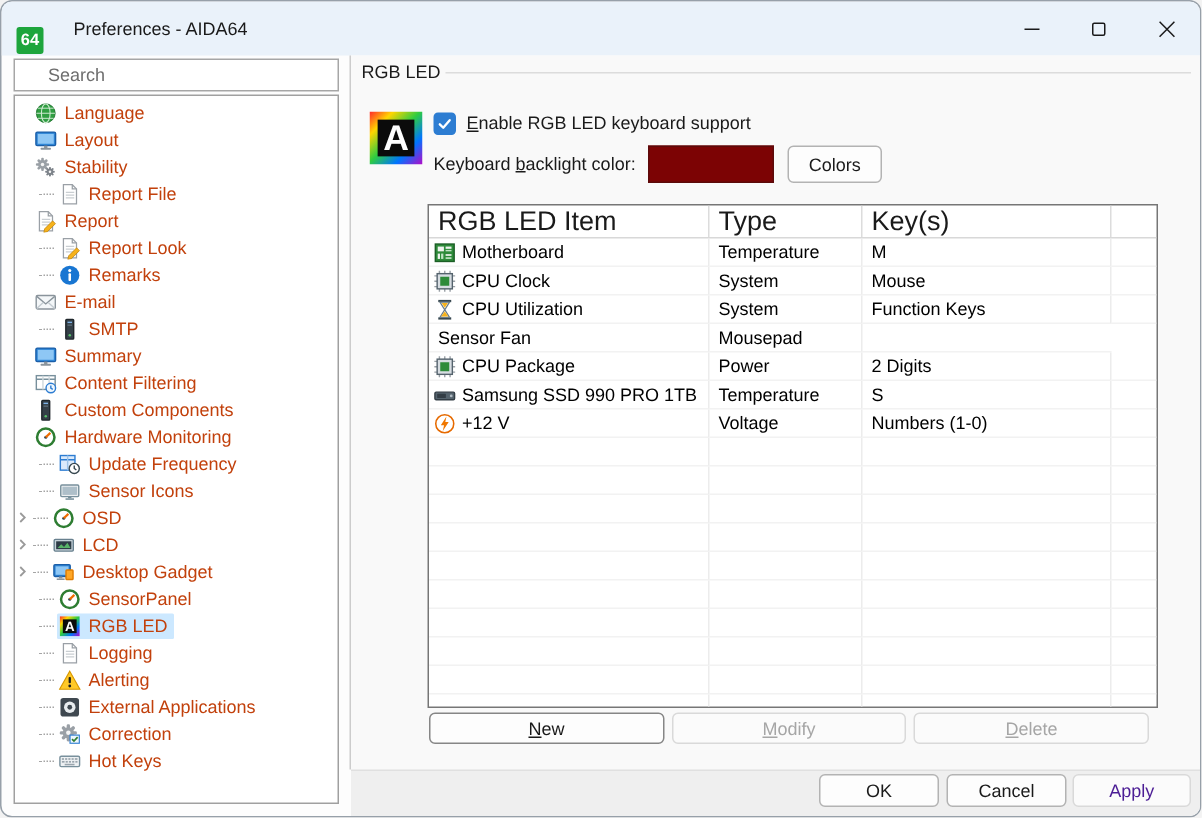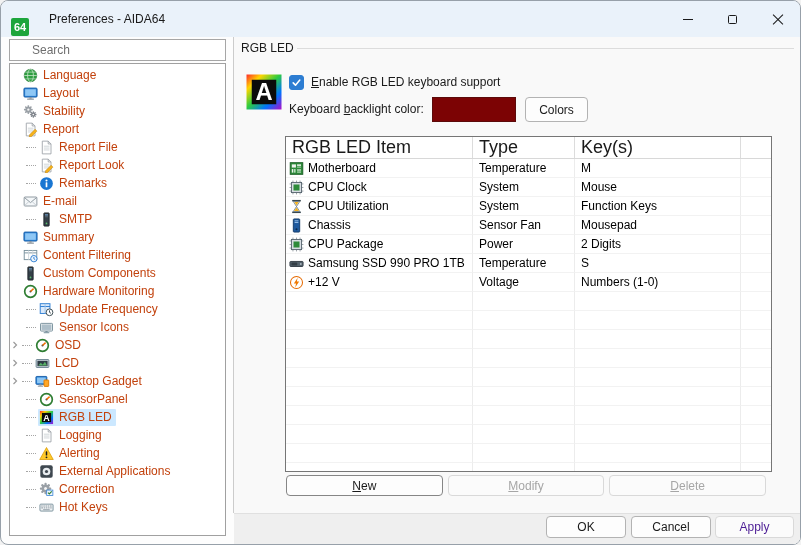--- a/index.html
+++ b/index.html
@@ -167,53 +167,53 @@
                   <circle r="5"></circle>
                 </g>
                 <circle r="2" fill="#f5f5f5"></circle>
               </g>
             </svg>
           </span>
           <span class="tlabel">Stability</span>
         </span>
       </div>
       <div class="tree-item">
+        <span class="pad" style="width:16px"></span>
+        <span class="conn"></span>
+        <span class="hl">
+          <span class="ticon">
+            <svg width="15" height="15" viewBox="0 0 16 16">
+              <path d="M3.5 1.2 h6.3 l3 3 v10.6 h-9.3 z" fill="#fff" stroke="#9aa0a6" stroke-width=".9"></path>
+              <path d="M9.8 1.2 v3 h3" fill="none" stroke="#9aa0a6" stroke-width=".9"></path>
+              <g stroke="#c9ced2" stroke-width=".9">
+                <line x1="5.2" y1="6.6" x2="11.2" y2="6.6"></line>
+                <line x1="5.2" y1="8.6" x2="11.2" y2="8.6"></line>
+                <line x1="5.2" y1="10.6" x2="11.2" y2="10.6"></line>
+              </g>
+            </svg>
+          </span>
+          <span class="tlabel">Report File</span>
+        </span>
+      </div>
+      <div class="tree-item">
         <span class="pad" style="width:12px"></span>
         <span class="hl">
           <span class="ticon">
             <svg width="15" height="15" viewBox="0 0 16 16">
               <path d="M3.5 1.2 h6.3 l3 3 v10.6 h-9.3 z" fill="#fff" stroke="#9aa0a6" stroke-width=".9"></path>
               <path d="M9.8 1.2 v3 h3" fill="none" stroke="#9aa0a6" stroke-width=".9"></path>
               <g stroke="#c9ced2" stroke-width=".9">
                 <line x1="5.2" y1="6.6" x2="11.2" y2="6.6"></line>
                 <line x1="5.2" y1="8.6" x2="11.2" y2="8.6"></line>
                 <line x1="5.2" y1="10.6" x2="11.2" y2="10.6"></line>
               </g>
               <path d="M7.2 13.4 L12.9 7.7 l2 2 -5.7 5.7 -2.6 .6 z" fill="#f6b21b" stroke="#b97d08" stroke-width=".5"></path>
             </svg>
           </span>
           <span class="tlabel">Report</span>
-        </span>
-      </div>
-      <div class="tree-item">
-        <span class="pad" style="width:16px"></span>
-        <span class="conn"></span>
-        <span class="hl">
-          <span class="ticon">
-            <svg width="15" height="15" viewBox="0 0 16 16">
-              <path d="M3.5 1.2 h6.3 l3 3 v10.6 h-9.3 z" fill="#fff" stroke="#9aa0a6" stroke-width=".9"></path>
-              <path d="M9.8 1.2 v3 h3" fill="none" stroke="#9aa0a6" stroke-width=".9"></path>
-              <g stroke="#c9ced2" stroke-width=".9">
-                <line x1="5.2" y1="6.6" x2="11.2" y2="6.6"></line>
-                <line x1="5.2" y1="8.6" x2="11.2" y2="8.6"></line>
-                <line x1="5.2" y1="10.6" x2="11.2" y2="10.6"></line>
-              </g>
-            </svg>
-          </span>
-          <span class="tlabel">Report File</span>
         </span>
       </div>
       <div class="tree-item">
         <span class="pad" style="width:16px"></span>
         <span class="conn"></span>
         <span class="hl">
           <span class="ticon">
             <svg width="15" height="15" viewBox="0 0 16 16">
               <path d="M3.5 1.2 h6.3 l3 3 v10.6 h-9.3 z" fill="#fff" stroke="#9aa0a6" stroke-width=".9"></path>
               <path d="M9.8 1.2 v3 h3" fill="none" stroke="#9aa0a6" stroke-width=".9"></path>
@@ -626,29 +626,20 @@
                 <path d="M5.8 3.2 h4.4 L8 6.6 Z" fill="#f6b21b"></path>
                 <path d="M5.4 12.8 h5.2 L8 9.2 Z" fill="#f6b21b"></path>
               </svg></span>
             <span>CPU Utilization</span>
           </div>
           <div class="td">System</div>
           <div class="td">Function Keys</div>
           <div class="td"></div>
         </div>
         <div class="trow">
-          <div class="td first">
-            <span class="ricon"><svg width="15" height="15" viewBox="0 0 16 16">
-                <rect x="4.6" y="1" width="6.8" height="14" rx=".8" fill="#1f5a9e" stroke="#123a68"></rect>
-                <rect x="6" y="2.6" width="4" height=".9" fill="#a9cdf0"></rect>
-                <rect x="6" y="4.4" width="4" height=".9" fill="#a9cdf0"></rect>
-                <circle cx="8" cy="12" r="1.1" fill="#0d2c4e"></circle>
-              </svg></span>
-            <span>Chassis</span>
-          </div>
           <div class="td">Sensor Fan</div>
           <div class="td">Mousepad</div>
           <div class="td"></div>
         </div>
         <div class="trow">
           <div class="td first">
             <span class="ricon"><svg width="15" height="15" viewBox="0 0 16 16">
                 <g stroke="#9aa0a6" stroke-width="1">
                   <line x1="4.2" y1=".6" x2="4.2" y2="2.6"></line>
                   <line x1="8" y1=".6" x2="8" y2="2.6"></line>

